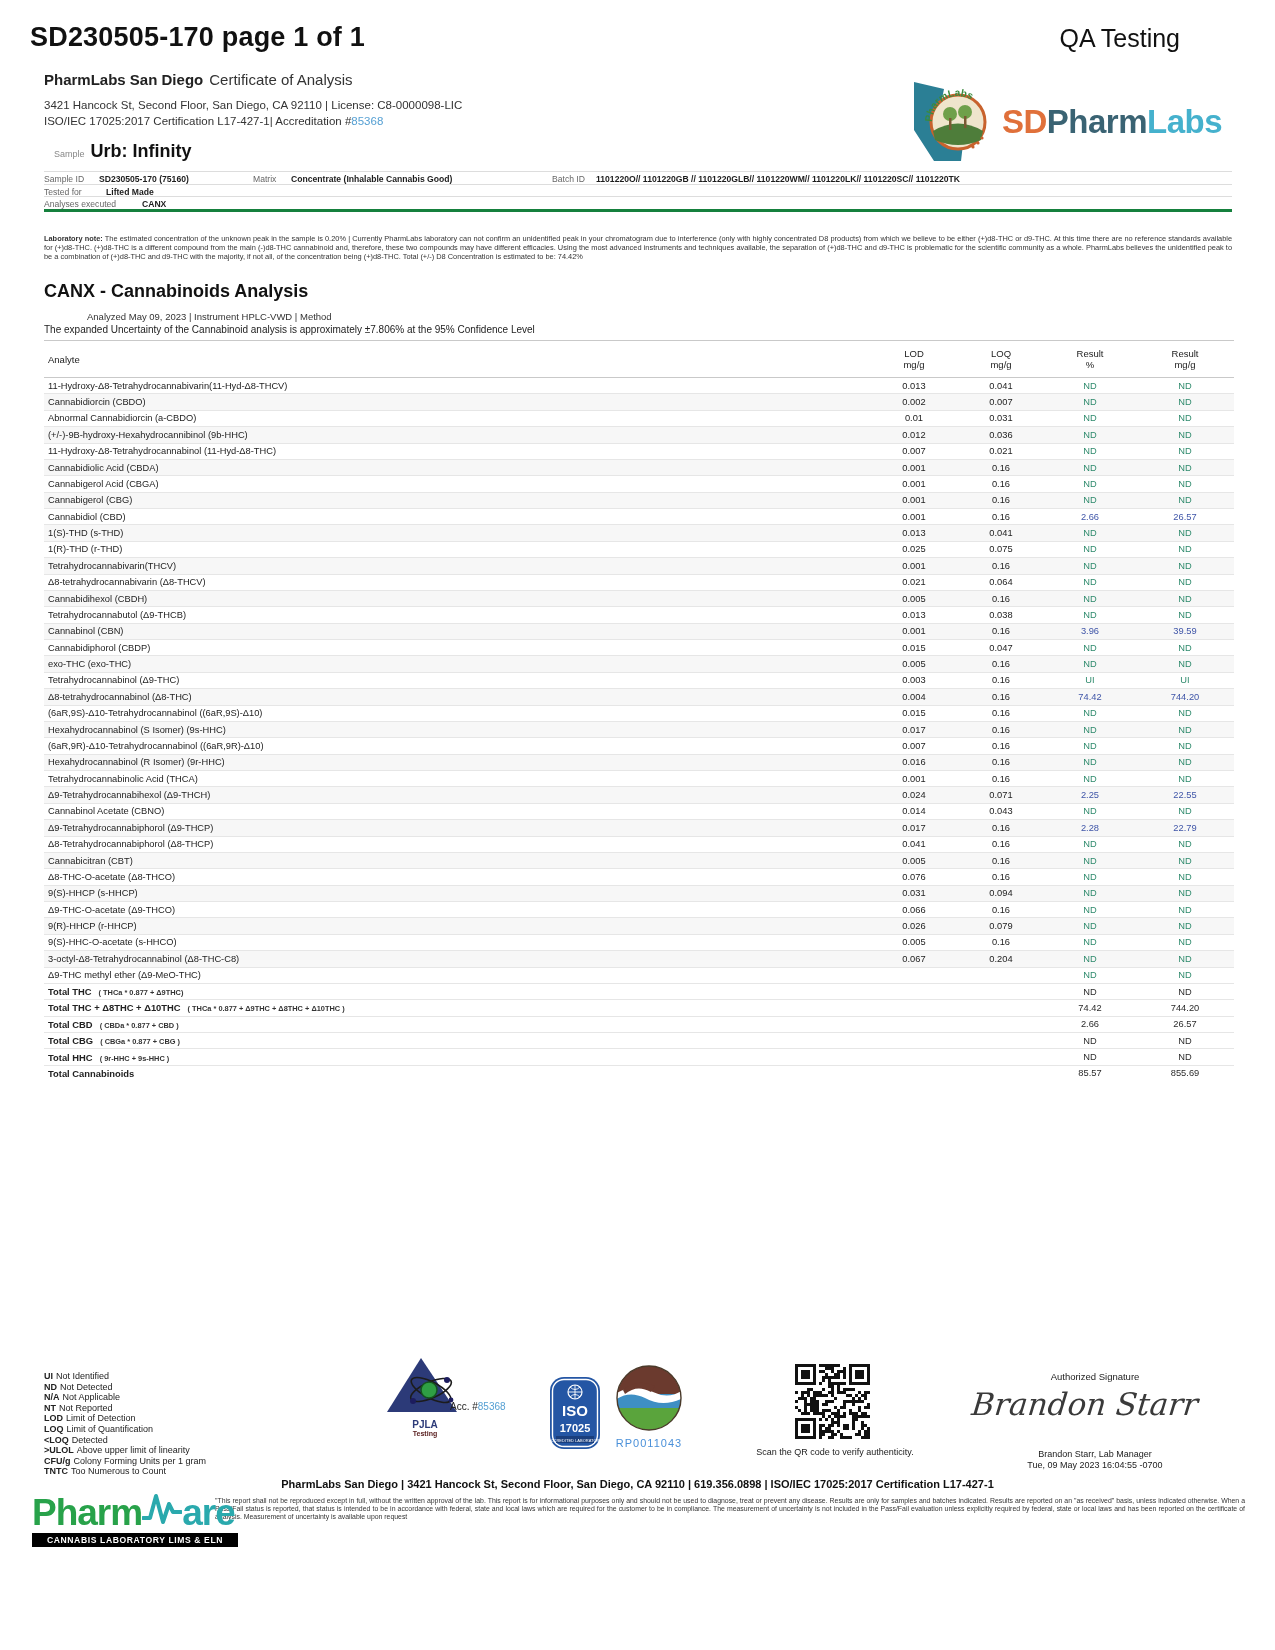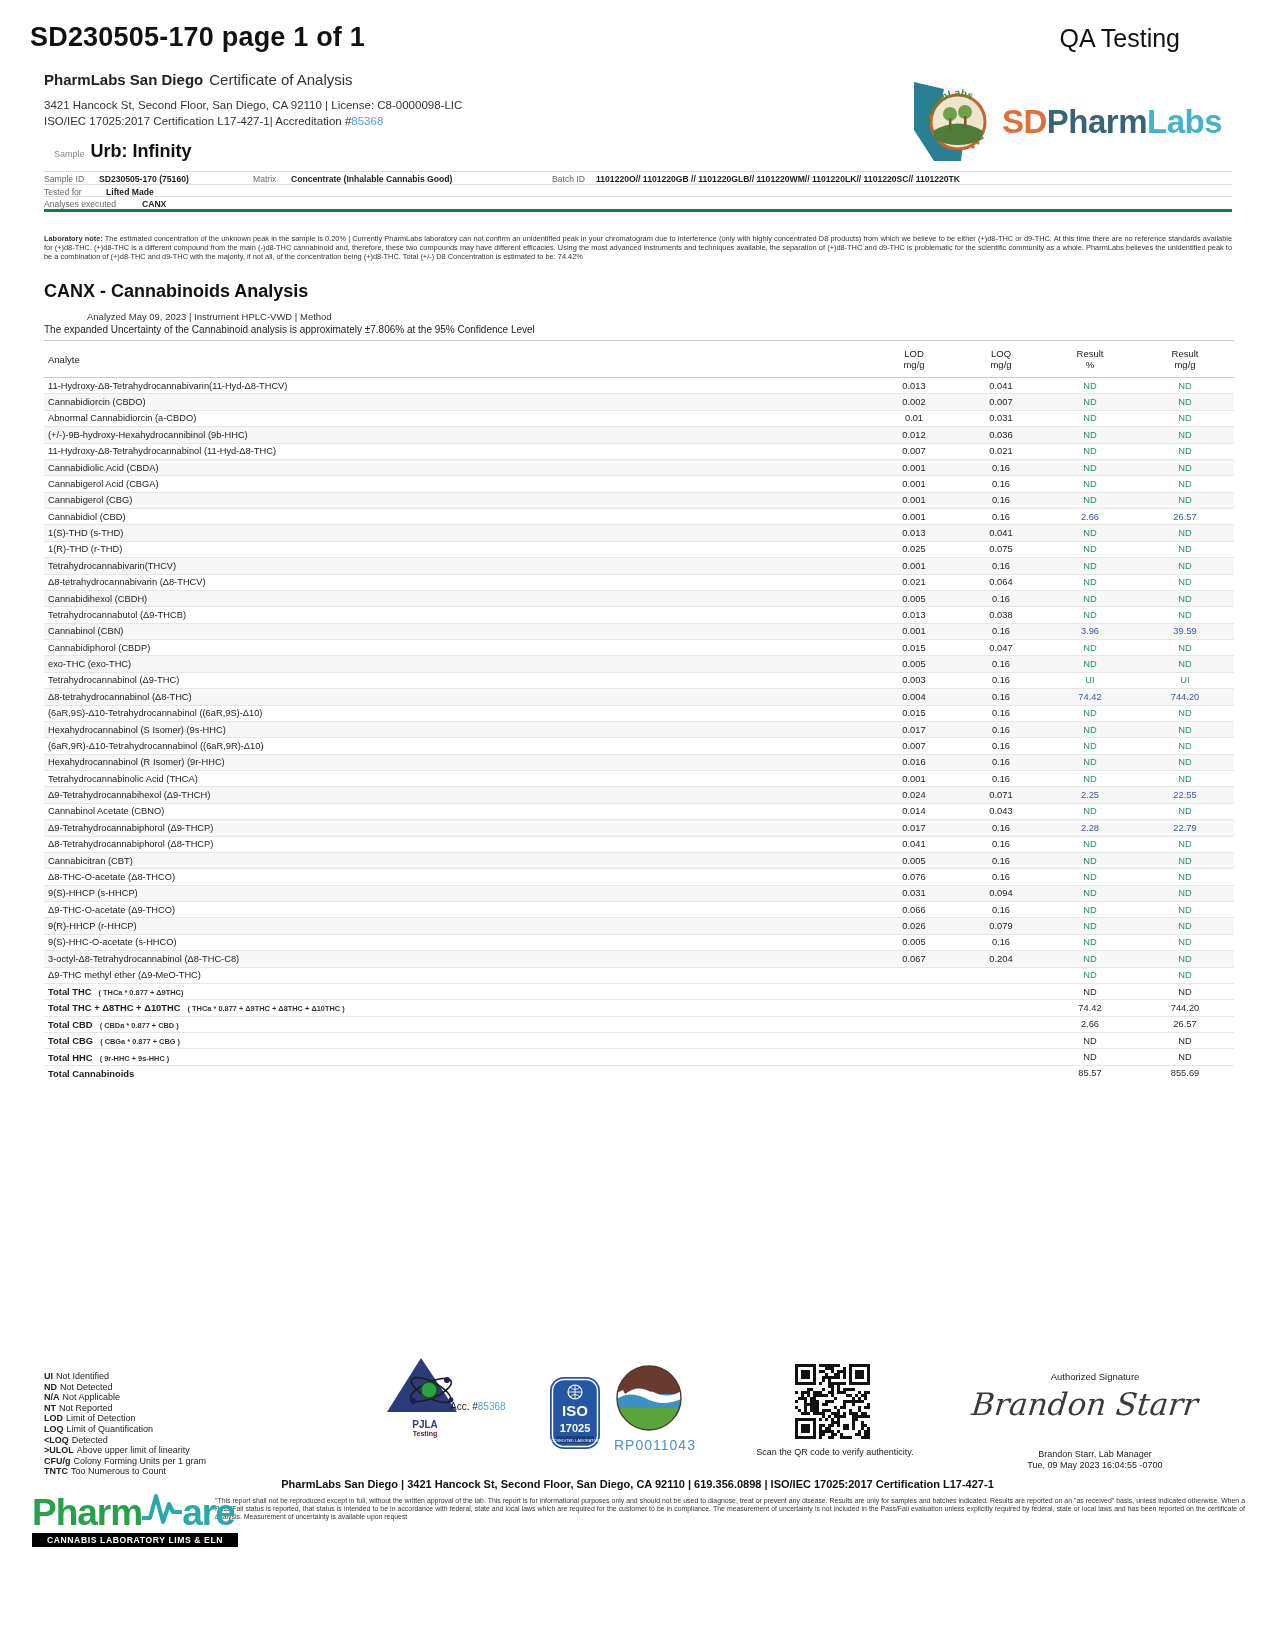--- a/index.html
+++ b/index.html
@@ -61,21 +61,21 @@
   .legend b{font-weight:700;margin-right:3px;}
 
   
   .pjla{left:383px;top:1356px;width:84px;text-align:center;}
   .pjla-txt{font-size:10px;font-weight:700;color:#2c3a78;margin-top:1px;}
   .pjla-sub{font-size:7px;font-weight:700;color:#5a2020;}
   .acc-line{left:450px;top:1401px;font-size:10px;color:#222;}
   .acc-line .num{color:#56a0d3;}
   .iso{left:549px;top:1376px;}
   .dea{left:614px;top:1364px;width:70px;text-align:center;}
-  .dea-num{font-size:14px;color:#4a90d9;letter-spacing:1px;margin-top:1px;}
+  .dea-num{font-size:11px;color:#4a90d9;letter-spacing:1px;margin-top:1px;}
   .qr{left:795px;top:1364px;}
   .qr-cap{left:710px;top:1447px;width:250px;text-align:center;font-size:9px;color:#222;}
 
   
   .sig-label{left:1000px;top:1371px;width:190px;text-align:center;font-size:9.5px;color:#222;}
   .sig-script{left:955px;top:1386px;width:260px;text-align:center;font-size:31px;color:#3a3a3a;font-family:"DejaVu Serif",serif;font-style:italic;transform:skewX(-6deg);}
   .sig-name{left:980px;top:1449px;width:230px;text-align:center;font-size:9px;color:#222;}
   .sig-date{left:980px;top:1460px;width:230px;text-align:center;font-size:9px;color:#222;}
 
   

